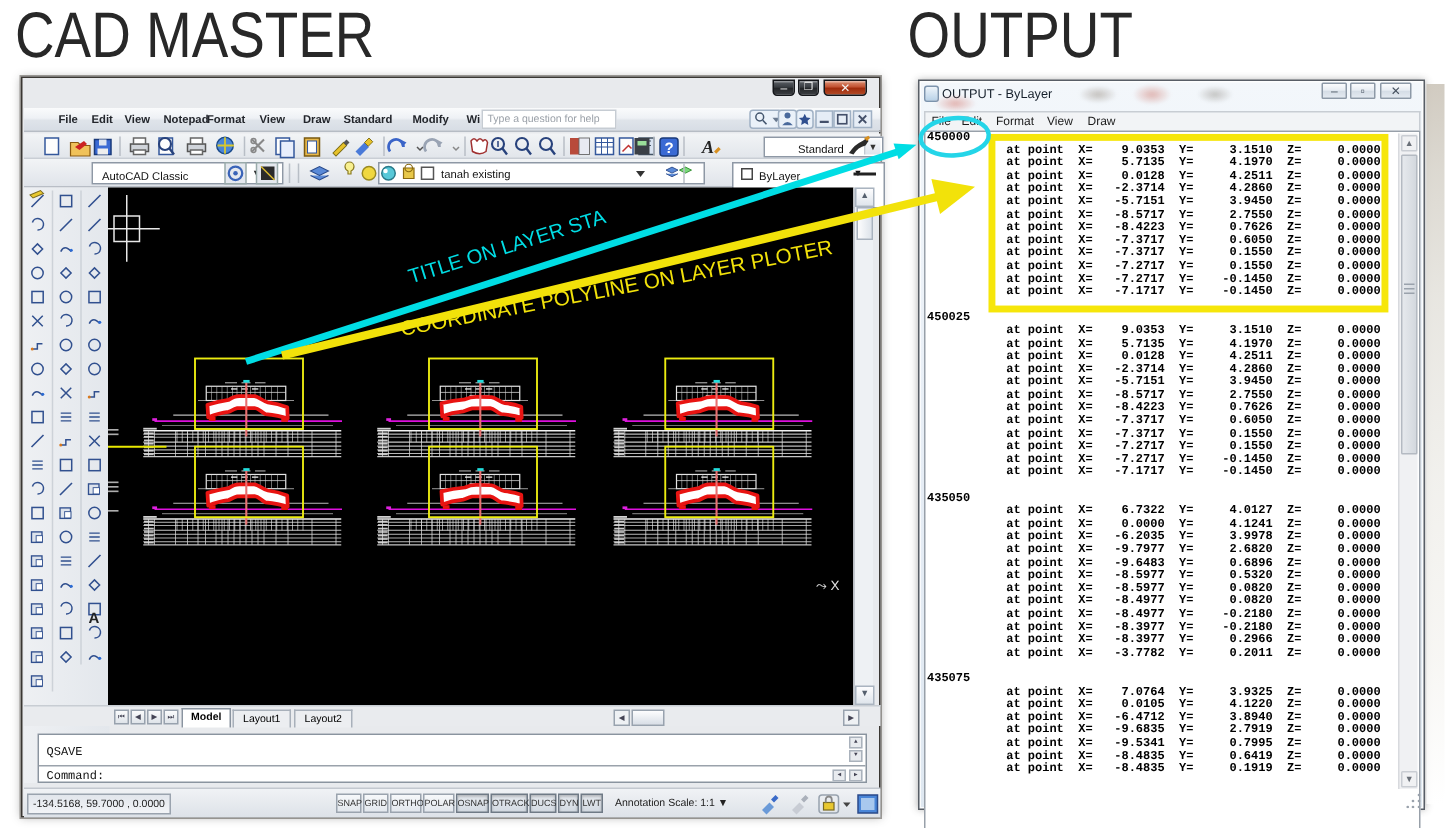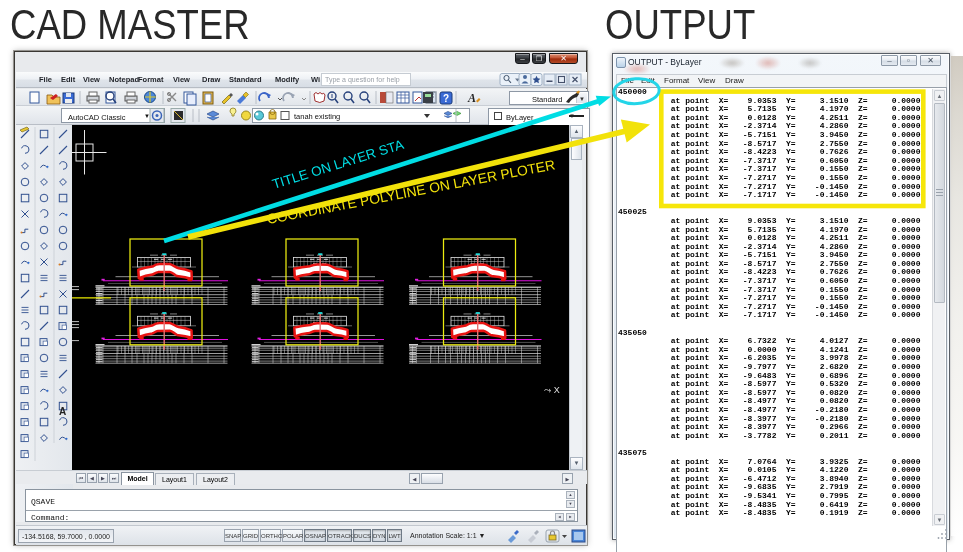--- a/index.html
+++ b/index.html
@@ -170,21 +170,21 @@
       <div class="combo" style="left:465px;top:1.5px;width:80px;height:14px">
         <span style="position:absolute;left:22px;top:3px">Standard</span>
         <span class="ar">▼</span>
       </div>
       <svg width="16" height="15" viewBox="0 0 16 15" style="position:absolute;left:549px;top:1px">
         <path d="M1,12 q4,-6 9,-8 l3,-2 1,2 -2,3 q-5,1 -8,6 z" fill="#2a2a2a"></path>
         <path d="M11,2 l3,-1.5 1,1.5 -2,2 z" fill="#d89020"></path>
       </svg>
     </div>
  <div id="tb2">
-      <div class="combo" style="left:17px;top:2px;width:104px;height:15px">
+      <div class="combo" style="left:17px;top:2px;width:128px;height:15px">
         <span style="position:absolute;left:6px;top:3.5px">AutoCAD Classic</span>
         <span style="position:absolute;right:14px;top:4px;font-size:6px">▼</span>
       </div>
       <svg width="571" height="19" viewBox="0 0 571 19" style="position:absolute;left:0;top:0">
         <rect x="134" y="2.5" width="14" height="14" fill="#e4e8ee" stroke="#9aa"></rect>
         <circle cx="141" cy="9.5" r="4.5" fill="none" stroke="#3a64b8" stroke-width="1.5"></circle>
         <circle cx="141" cy="9.5" r="1.5" fill="#3a64b8"></circle>
         <rect x="155" y="2.5" width="14" height="14" fill="#e4e8ee" stroke="#9aa"></rect>
         <rect x="158" y="5" width="9" height="9" fill="#2a2a2a"></rect>
         <path d="M158,5 l9,9" stroke="#d8b830"></path>

